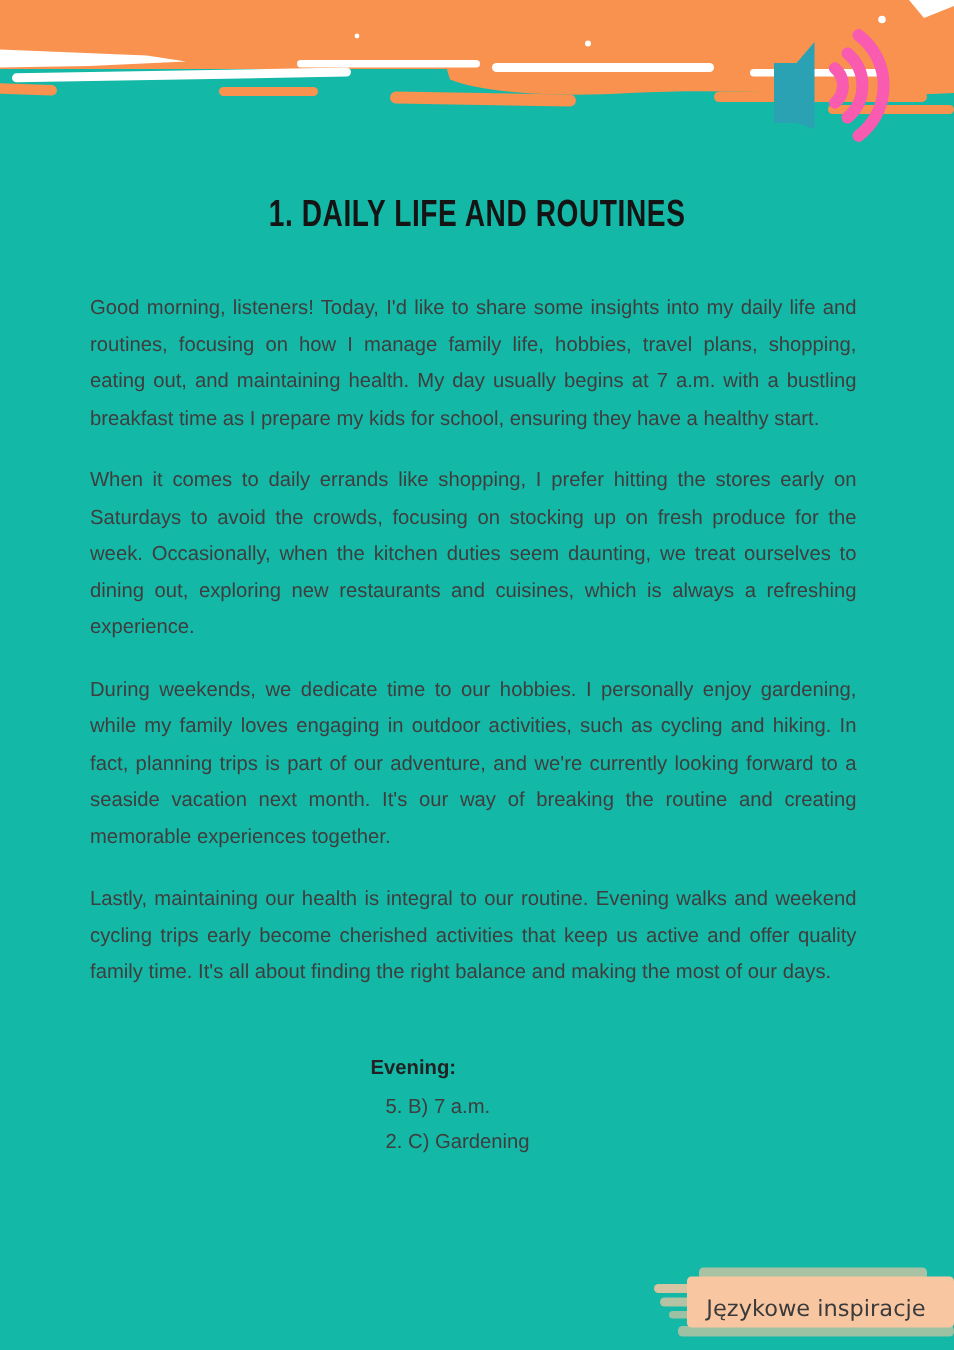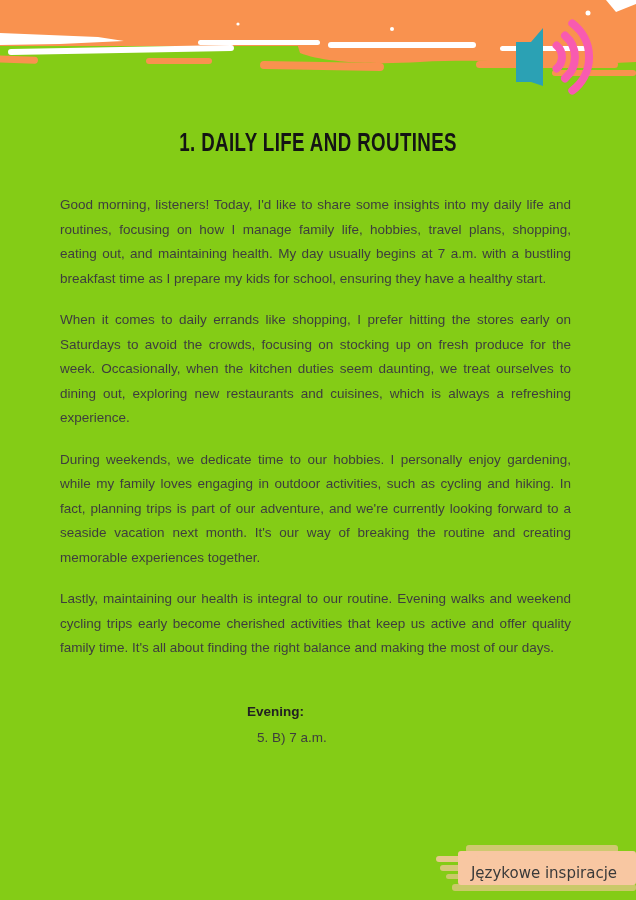--- a/index.html
+++ b/index.html
@@ -2,21 +2,21 @@
 <html><head>
 <meta charset="utf-8">
 <style>
   * { margin: 0; padding: 0; box-sizing: border-box; }
   html, body { background: #e8e8e8; }
   .page {
     position: relative;
     width: 636px;
     height: 900px;
     margin: 0 auto;
-    background: #84cc16;
+    background: #14b8a6;
     overflow: hidden;
     font-family: "Liberation Sans", "DejaVu Sans", sans-serif;
   }
   .header-art {
     position: absolute;
     top: 0; left: 0;
     width: 636px; height: 110px;
   }
   .speaker-art {
     position: absolute;
@@ -126,20 +126,21 @@
     <p>Good morning, listeners! Today, I'd like to share some insights into my daily life and routines, focusing on how I manage family life, hobbies, travel plans, shopping, eating out, and maintaining health. My day usually begins at 7 a.m. with a bustling breakfast time as I prepare my kids for school, ensuring they have a healthy start.</p>
     <p>When it comes to daily errands like shopping, I prefer hitting the stores early on Saturdays to avoid the crowds, focusing on stocking up on fresh produce for the week. Occasionally, when the kitchen duties seem daunting, we treat ourselves to dining out, exploring new restaurants and cuisines, which is always a refreshing experience.</p>
     <p>During weekends, we dedicate time to our hobbies. I personally enjoy gardening, while my family loves engaging in outdoor activities, such as cycling and hiking. In fact, planning trips is part of our adventure, and we're currently looking forward to a seaside vacation next month. It's our way of breaking the routine and creating memorable experiences together.</p>
     <p>Lastly, maintaining our health is integral to our routine. Evening walks and weekend cycling trips early become cherished activities that keep us active and offer quality family time. It's all about finding the right balance and making the most of our days.</p>
   </div>
 
   <div class="answers">
     <div class="answers-heading">Evening:</div>
     <ul class="answers-list">
       <li>5. B) 7 a.m.</li>
+      <li>2. C) Gardening</li>
     </ul>
   </div>
 
   <svg class="footer-badge" viewBox="0 0 200 50" aria-hidden="true">
     <g fill="#F8C7A2">
       <rect x="22" y="7" width="178" height="34" rx="3"></rect>
       <rect x="0" y="12" width="42" height="6" rx="3" opacity="0.85"></rect>
       <rect x="4" y="21" width="36" height="6" rx="3" opacity="0.7"></rect>
       <rect x="10" y="30" width="30" height="5" rx="2.5" opacity="0.6"></rect>
       <rect x="30" y="1" width="152" height="8" rx="3" opacity="0.65"></rect>

